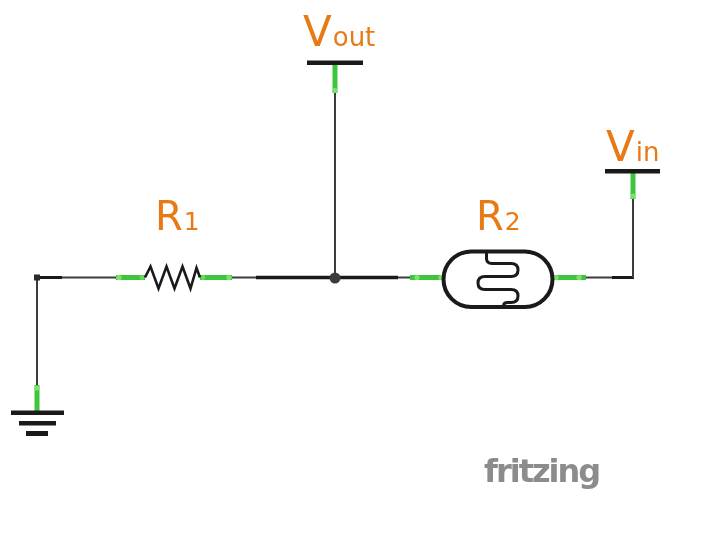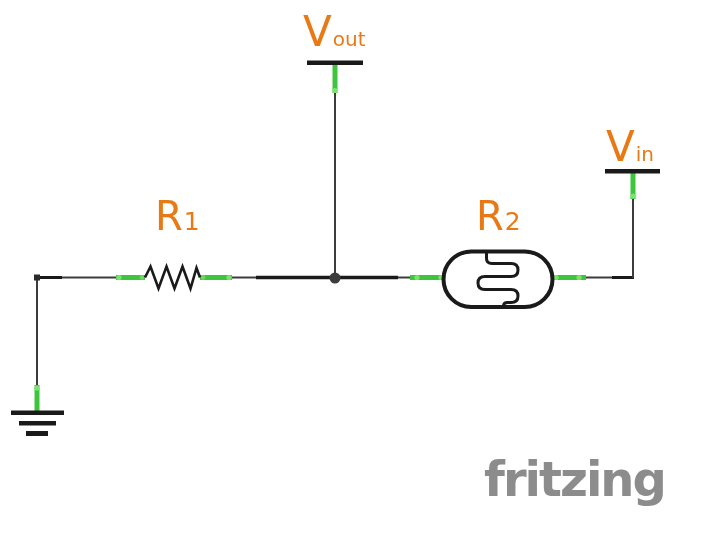--- a/index.html
+++ b/index.html
@@ -7,26 +7,26 @@
     position:relative;width:706px;height:555px;background:#ffffff;overflow:hidden;
     font-family:"DejaVu Sans","Liberation Sans",sans-serif;
   }
   svg{position:absolute;left:0;top:0;}
   .netlabel{
     position:absolute;display:flex;align-items:baseline;
     color:#e87a16;line-height:1;white-space:nowrap;
     cursor:default;user-select:none;
   }
   .netlabel .main{font-size:42px;}
-  .netlabel .sub{font-size:20px;margin-left:1px;}
+  .netlabel .sub{font-size:26px;margin-left:1px;}
   .partlabel .main{font-size:40px;}
   .partlabel .sub{font-size:25px;margin-left:1px;}
   .logo{
     position:absolute;left:484px;top:455px;
-    font-size:48px;font-weight:bold;letter-spacing:-2px;
+    font-size:32px;font-weight:bold;letter-spacing:-2px;
     color:#8c8c8c;user-select:none;line-height:1;
   }
 </style>
 </head>
 <body>
 
 <div class="canvas">
 
   <svg width="706" height="555" viewBox="0 0 706 555">
 

